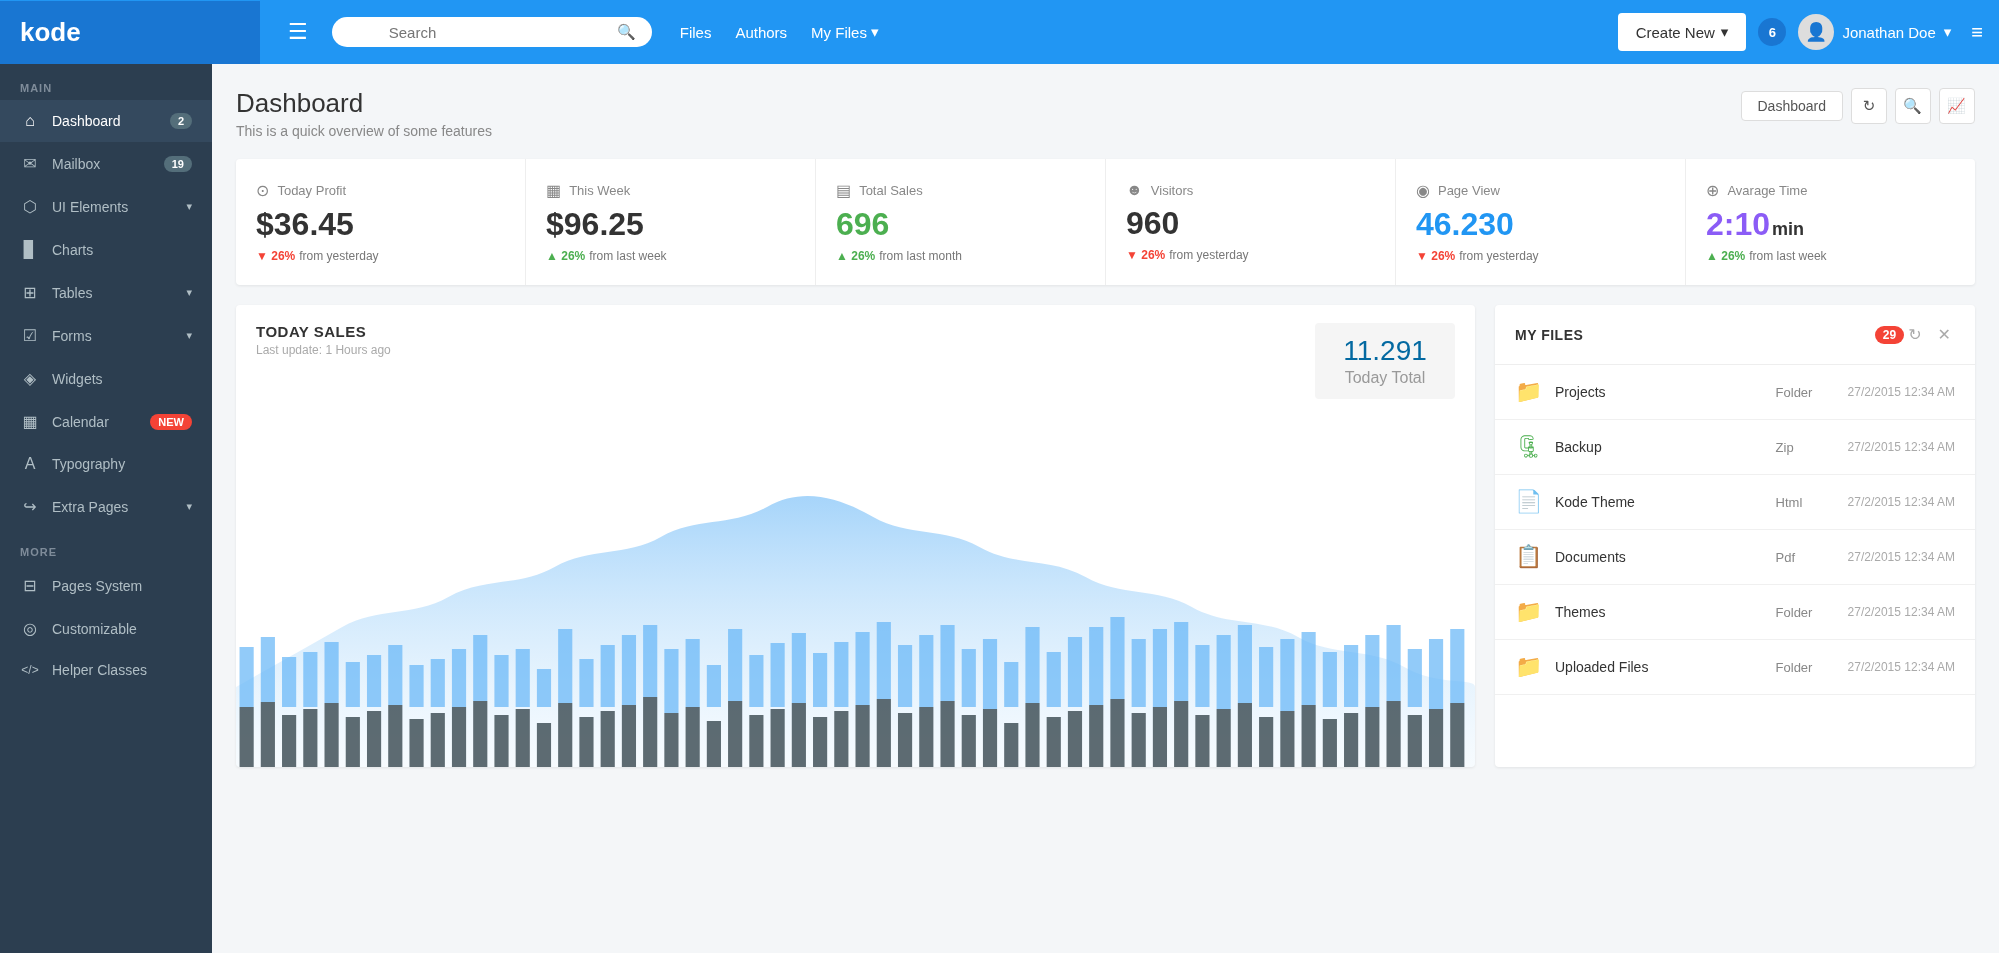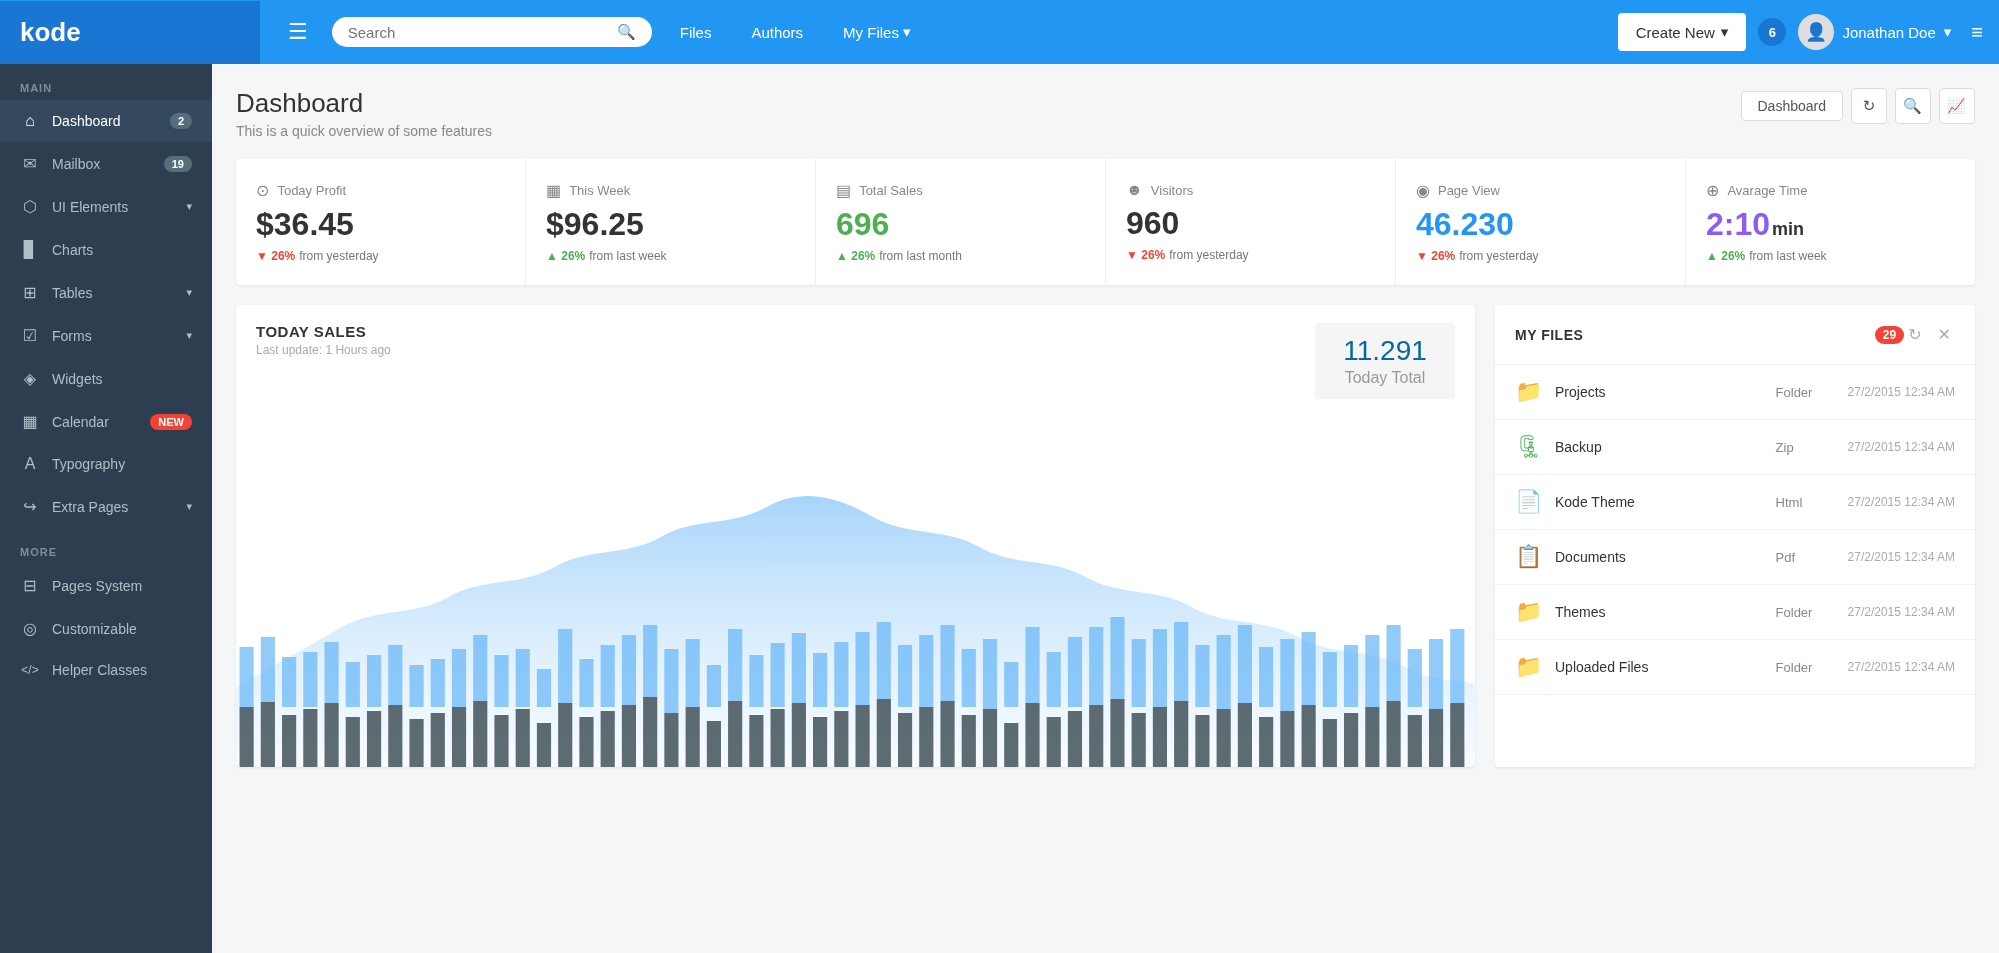--- a/index.html
+++ b/index.html
@@ -50,23 +50,24 @@
       flex: 0 0 320px;
       margin-left: 4px;
     }
     .search-input {
       border: none;
       outline: none;
       font-size: 15px;
       color: #555;
       background: transparent;
       flex: 1;
+      margin-left: 41px;
     }
     .search-icon { color: #aaa; font-size: 15px; }
-    .nav-links { display: flex; align-items: center; gap: 40px; margin-left: 16px; }
+    .nav-links { display: flex; align-items: center; gap: 24px; margin-left: 16px; }
     .nav-link { color: white; text-decoration: none; font-size: 15px; font-weight: 500; cursor: pointer; }
     .nav-link-dropdown { display: flex; align-items: center; gap: 4px; }
     .nav-spacer { flex: 1; }
     .create-new-btn {
       background: white;
       color: #333;
       border: none;
       border-radius: 4px;
       padding: 10px 18px;
       font-size: 15px;

